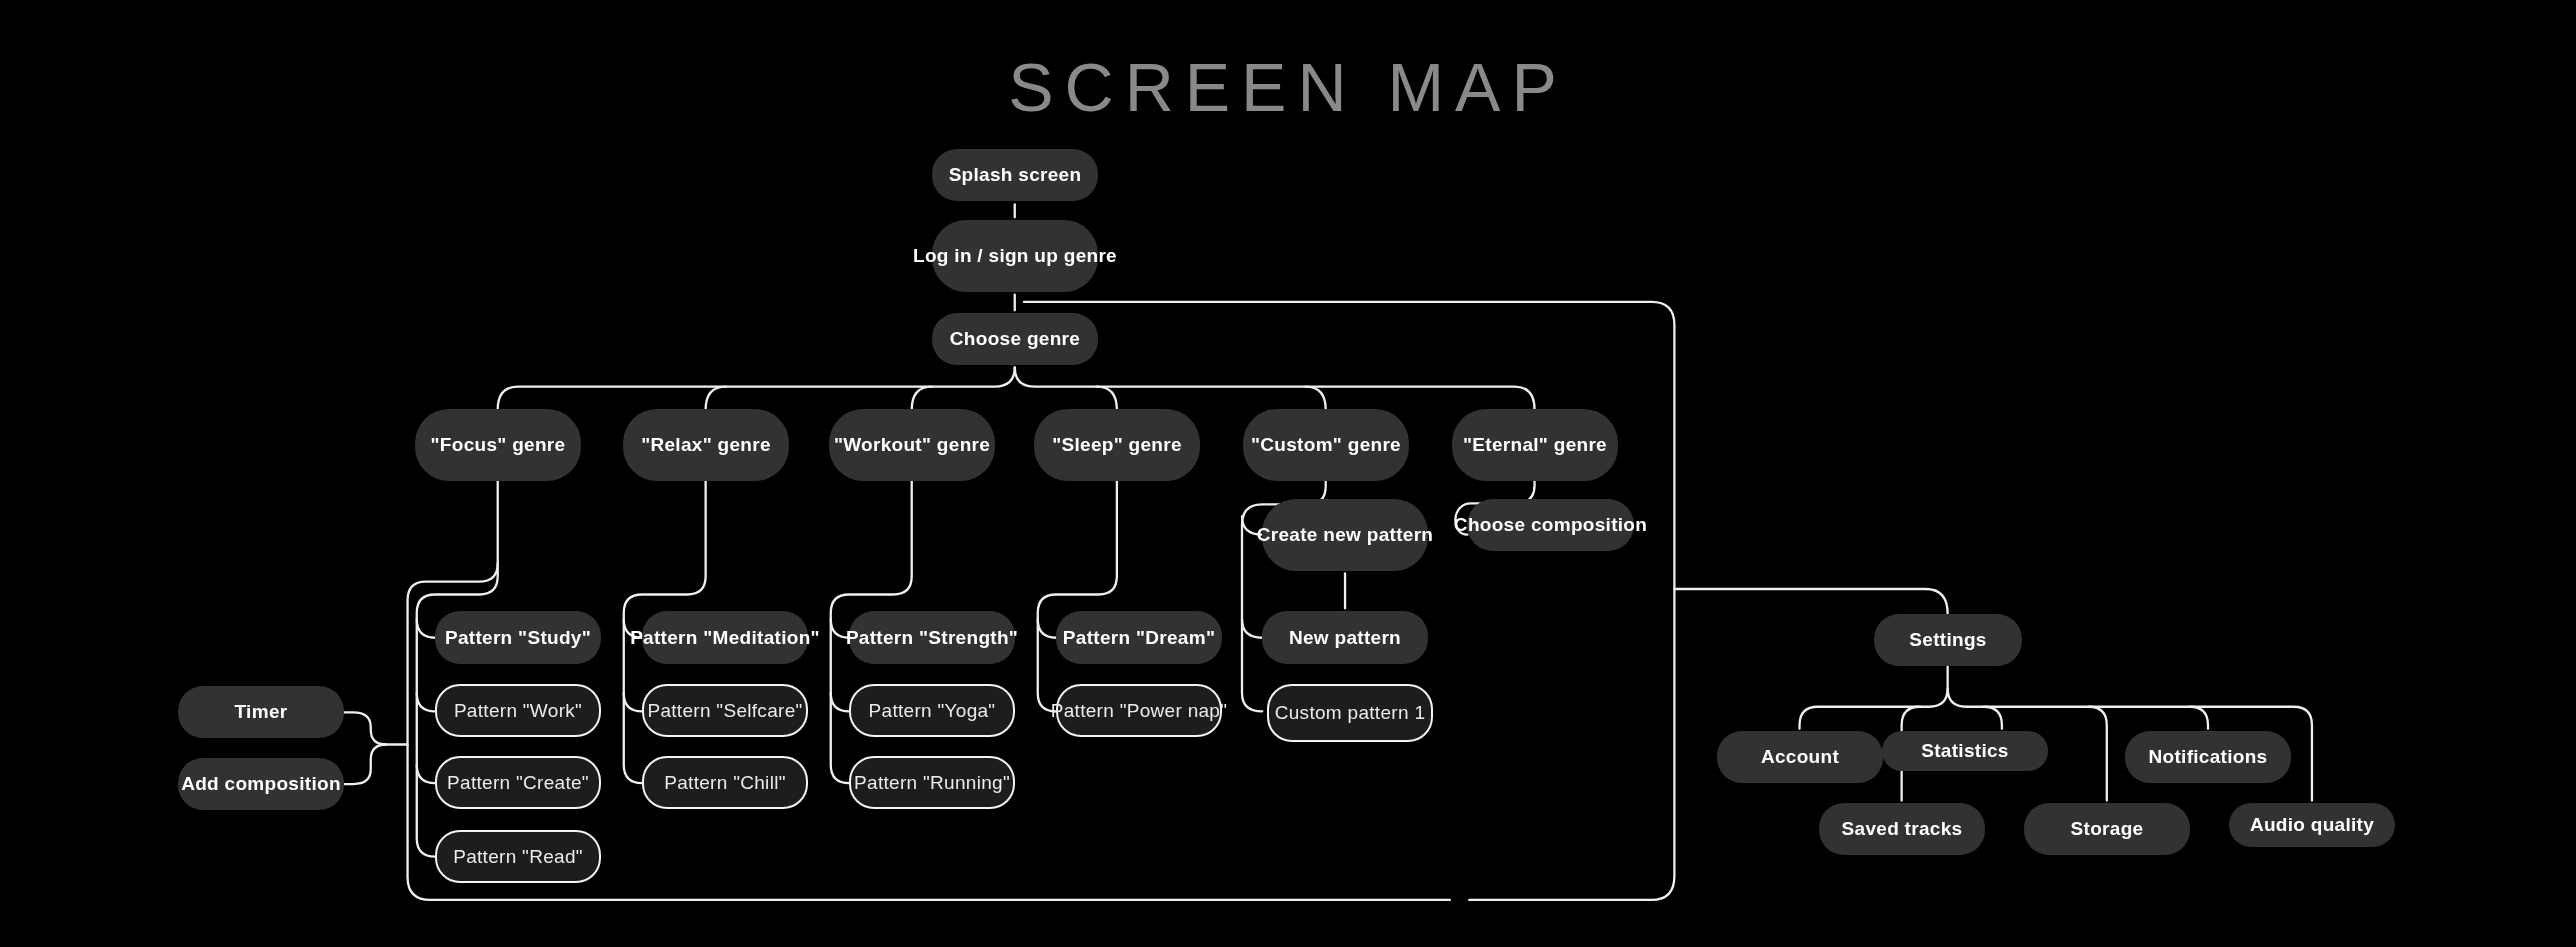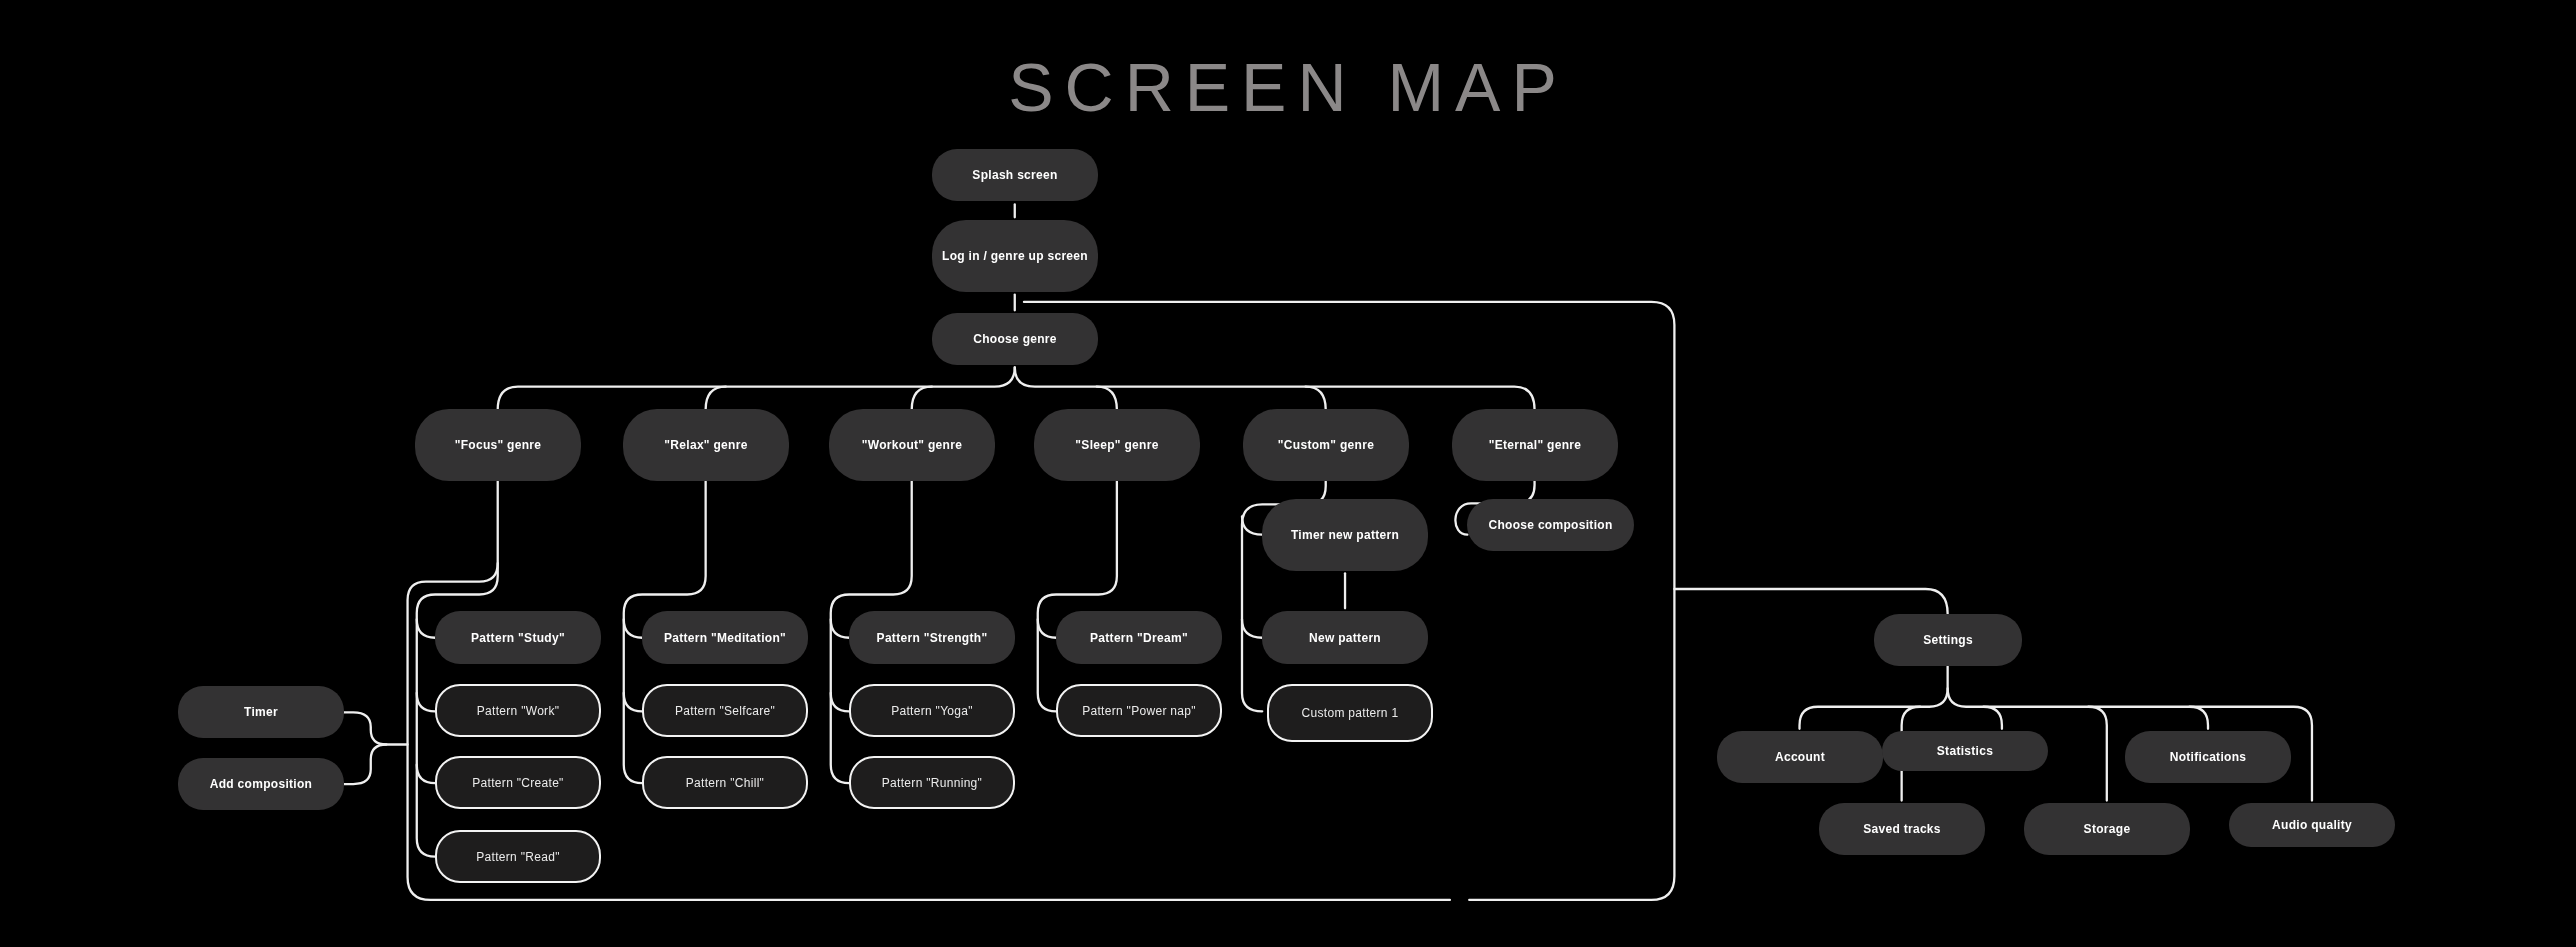--- a/index.html
+++ b/index.html
@@ -4,21 +4,21 @@
 <style>
   html,body{margin:0;padding:0;background:#1e1d1d;}
   #canvas{position:relative;width:2576px;height:948px;background:#000000;overflow:hidden;
           font-family:Liberation Sans, sans-serif;}
   #title{position:absolute;left:0;top:48px;width:2576px;text-align:center;
          font-size:68px;font-weight:100;letter-spacing:11px;color:#8b8888;}
   #wires{position:absolute;left:0;top:0;width:2576px;height:948px;}
   #wires path{fill:none;stroke:#efefef;stroke-width:2.5;stroke-linecap:round;}
   .node{position:absolute;display:flex;align-items:center;justify-content:center;
         box-sizing:border-box;background:#333233;color:#ffffff;border-radius:25px;
-        font-size:12px;font-weight:700;letter-spacing:0.3px;white-space:nowrap;z-index:2;}
+        font-size:19px;font-weight:700;letter-spacing:0.3px;white-space:nowrap;z-index:2;}
   .node.tall{border-radius:34px;}
   .node.outline{background:#1e1d1d;border:2.8px solid #f3f3f3;color:#ebebeb;font-weight:400;}
 </style>
 </head>
 <body>
 
 <div id="canvas">
 
   <div id="title">SCREEN MAP</div>
 
@@ -55,21 +55,21 @@
     <path d="M 373,852 H 384 Q 403,852 403,836 V 825 Q 403,809 420,809"></path>
     <path d="M 2117,724 V 748 Q 2117,768 2097,768 H 1976 Q 1956,768 1956,788 V 792"></path>
     <path d="M 2117,748 Q 2117,768 2137,768 H 2493 Q 2513,768 2513,788 V 870"></path>
     <path d="M 2087,768 Q 2067,768 2067,788 V 870"></path>
     <path d="M 2156,768 Q 2176,768 2176,788 V 792"></path>
     <path d="M 2270,768 Q 2290,768 2290,788 V 870"></path>
     <path d="M 2380,768 Q 2400,768 2400,788 V 792"></path>
   </svg>
 
   <div class="node" style="left:932px;top:149px;width:166px;height:52px">Splash screen</div>
-  <div class="node tall" style="left:932px;top:220px;width:166px;height:72px">Log in /  genre up screen</div>
+  <div class="node tall" style="left:932px;top:220px;width:166px;height:72px">Log in /  sign up genre</div>
   <div class="node" style="left:932px;top:313px;width:166px;height:52px">Choose genre</div>
 
   <div class="node tall" style="left:415px;top:409px;width:166px;height:72px">"Focus" genre</div>
   <div class="node tall" style="left:623px;top:409px;width:166px;height:72px">"Relax" genre</div>
   <div class="node tall" style="left:829px;top:409px;width:166px;height:72px">"Workout" genre</div>
   <div class="node tall" style="left:1034px;top:409px;width:166px;height:72px">"Sleep" genre</div>
   <div class="node tall" style="left:1243px;top:409px;width:166px;height:72px">"Custom" genre</div>
   <div class="node tall" style="left:1452px;top:409px;width:166px;height:72px">"Eternal" genre</div>
 
   <div class="node" style="left:435px;top:611px;width:166px;height:53px">Pattern "Study"</div>
@@ -81,21 +81,21 @@
   <div class="node outline" style="left:642px;top:684px;width:166px;height:53px">Pattern "Selfcare"</div>
   <div class="node outline" style="left:642px;top:756px;width:166px;height:53px">Pattern "Chill"</div>
 
   <div class="node" style="left:849px;top:611px;width:166px;height:53px">Pattern "Strength"</div>
   <div class="node outline" style="left:849px;top:684px;width:166px;height:53px">Pattern "Yoga"</div>
   <div class="node outline" style="left:849px;top:756px;width:166px;height:53px">Pattern "Running"</div>
 
   <div class="node" style="left:1056px;top:611px;width:166px;height:53px">Pattern "Dream"</div>
   <div class="node outline" style="left:1056px;top:684px;width:166px;height:53px">Pattern "Power nap"</div>
 
-  <div class="node tall" style="left:1262px;top:499px;width:166px;height:72px">Timer new pattern</div>
+  <div class="node tall" style="left:1262px;top:499px;width:166px;height:72px">Create new pattern</div>
   <div class="node" style="left:1262px;top:611px;width:166px;height:53px">New pattern</div>
   <div class="node outline" style="left:1267px;top:684px;width:166px;height:58px">Custom pattern 1</div>
   <div class="node tall" style="left:1467px;top:499px;width:167px;height:52px">Choose composition</div>
 
   <div class="node" style="left:178px;top:686px;width:166px;height:52px">Timer</div>
   <div class="node" style="left:178px;top:758px;width:166px;height:52px">Add composition</div>
 
   <div class="node" style="left:1874px;top:614px;width:148px;height:52px">Settings</div>
   <div class="node" style="left:1717px;top:731px;width:166px;height:52px">Account</div>
   <div class="node" style="left:1882px;top:731px;width:166px;height:40px">Statistics</div>

